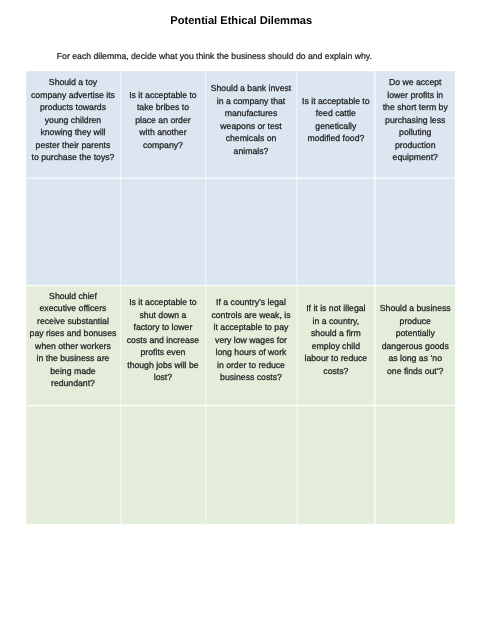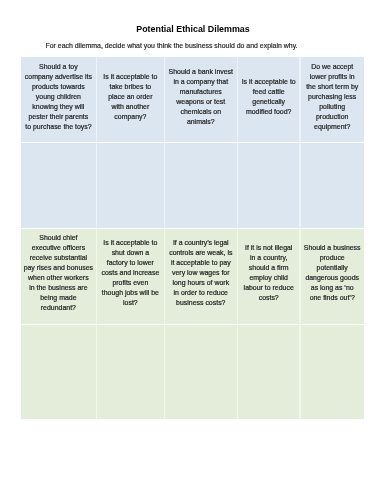--- a/index.html
+++ b/index.html
@@ -5,21 +5,21 @@
   html, body { margin:0; padding:0; background:#ffffff; }
   body {
     width:386px; height:500px;
     font-family:"Liberation Sans", sans-serif;
     color:#1c1c1c;
     overflow:hidden;
   }
   .page { position:relative; width:386px; height:500px; background:#ffffff; will-change:transform; }
 
   .doc-title {
-    position:absolute; left:0; top:23px; width:386px;
+    position:absolute; left:0; top:10px; width:386px;
     text-align:center;
     font-size:8.9px; font-weight:bold; line-height:12px;
     color:#000000;
   }
   .doc-subtitle {
     position:absolute; left:0; top:41px; width:386px;
     text-align:center;
     font-size:6.95px; font-weight:normal; line-height:10px;
     color:#1f1f1f;
     -webkit-text-stroke:0.18px #1f1f1f;

